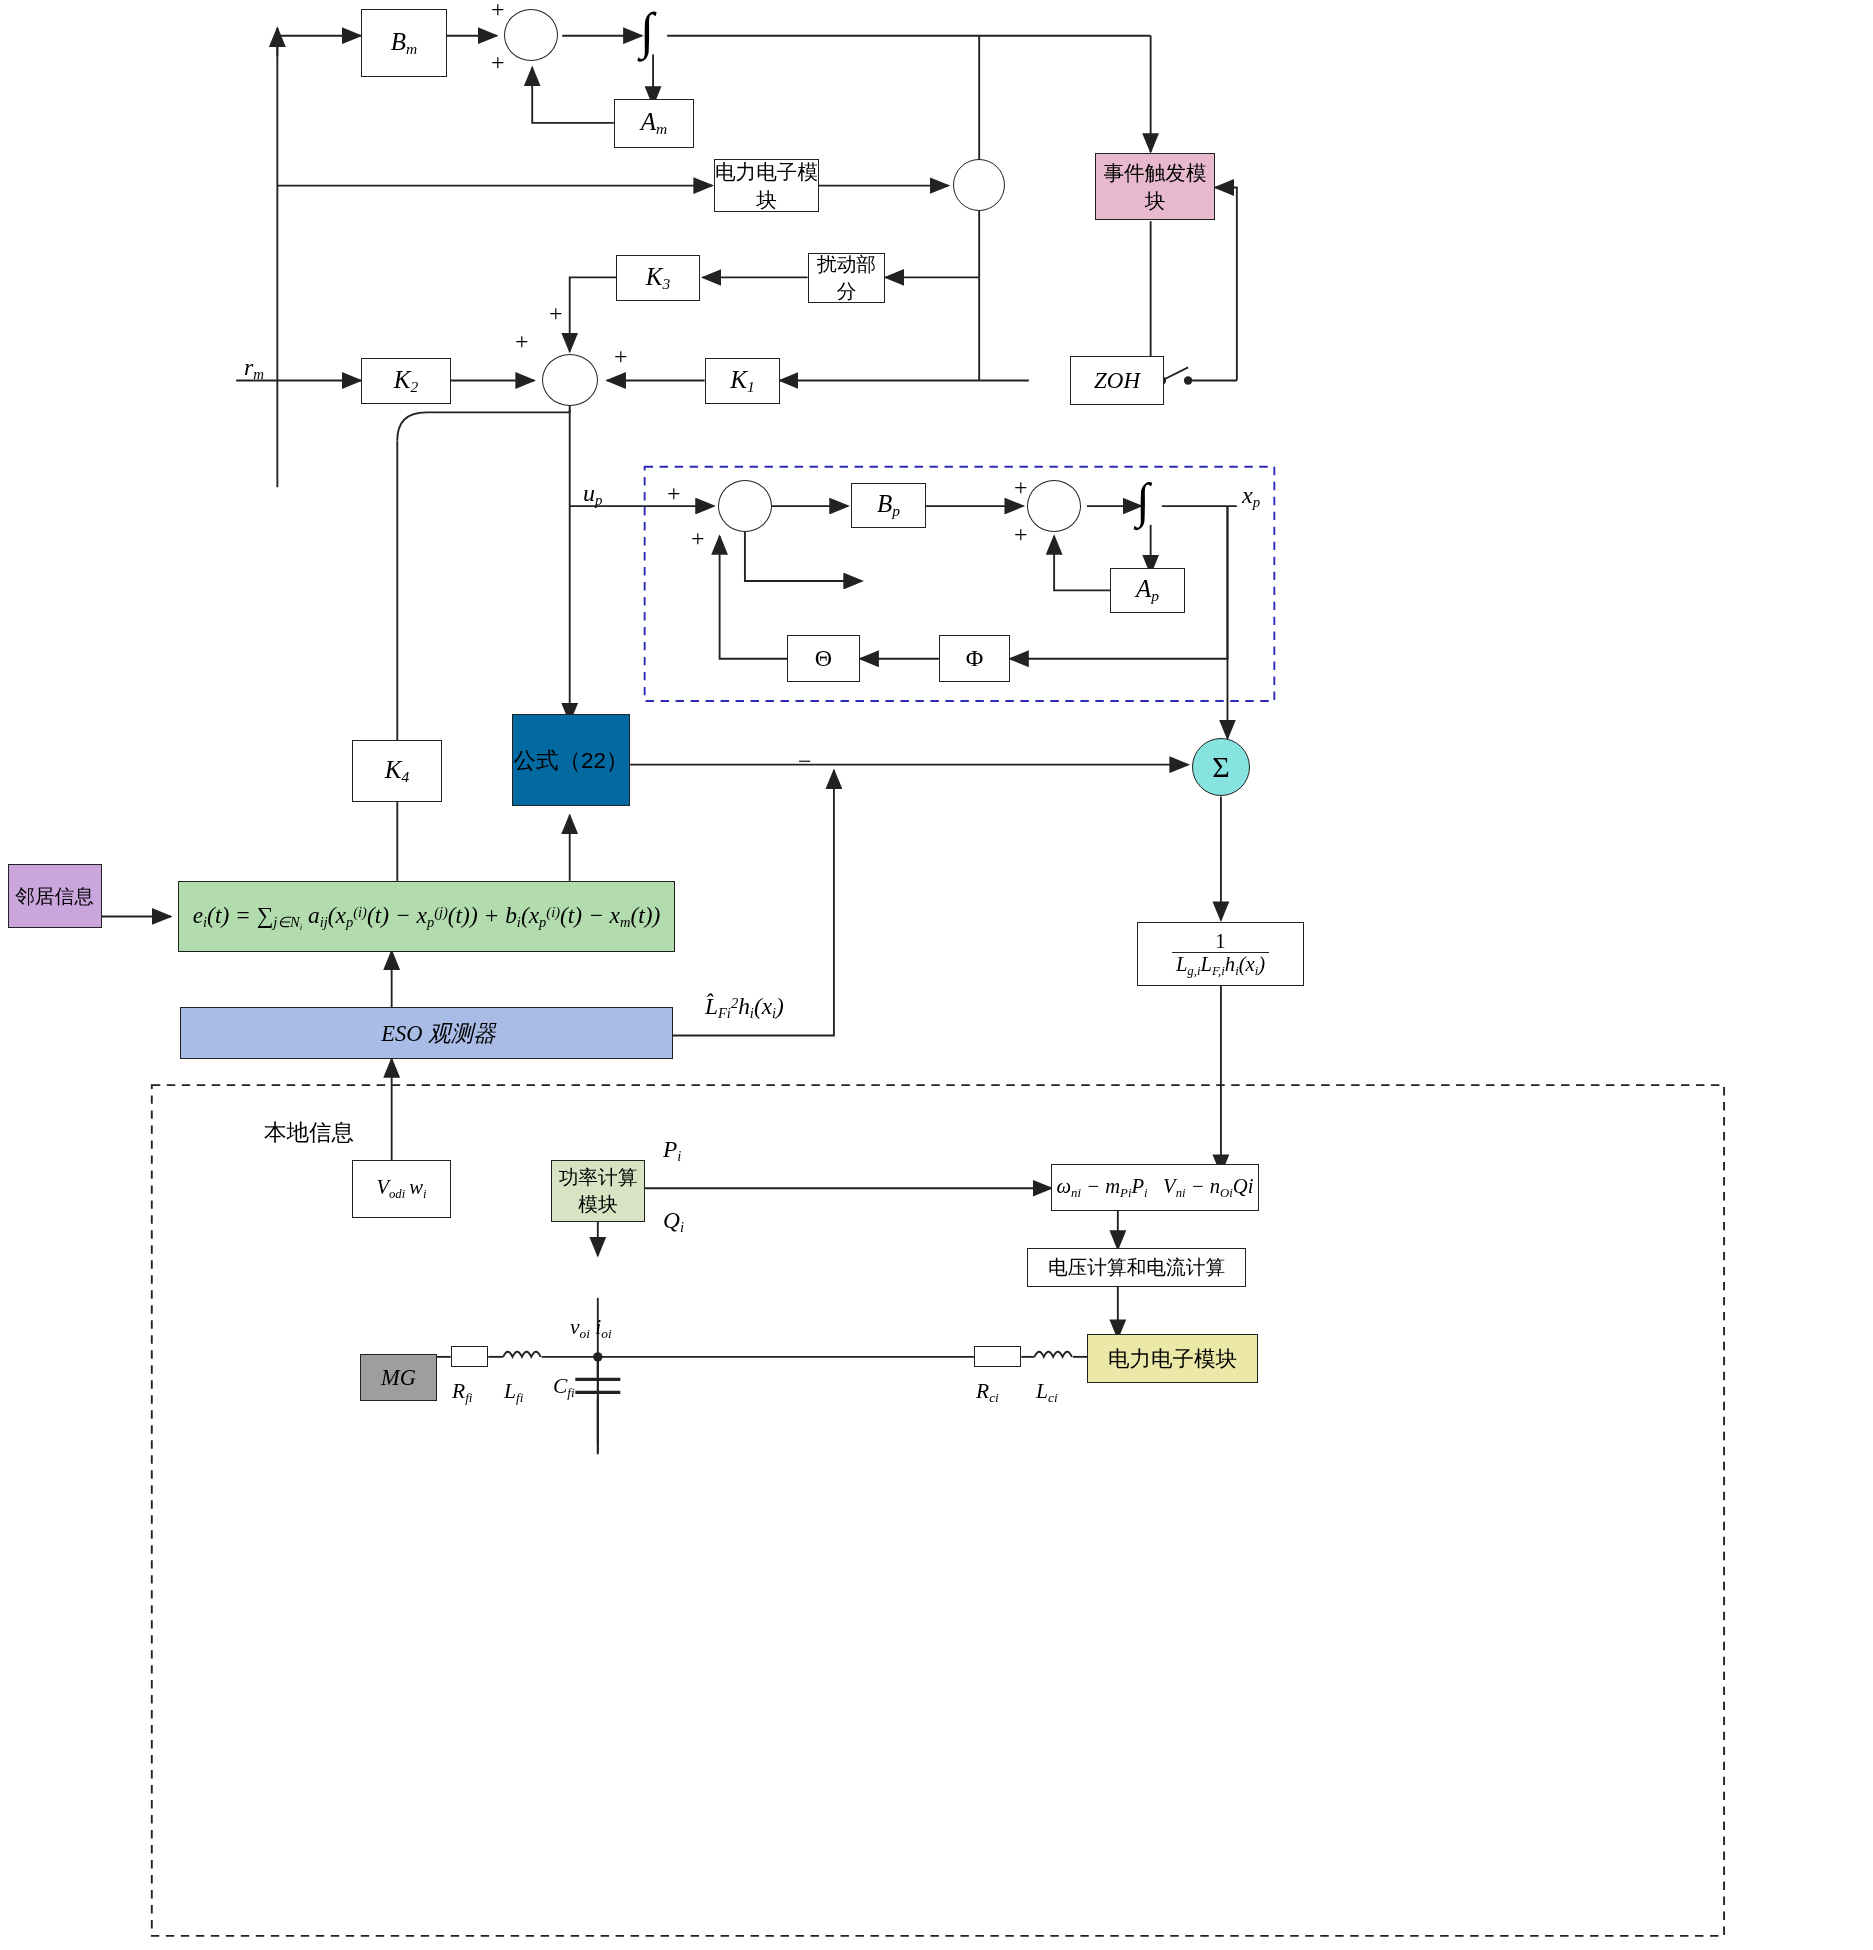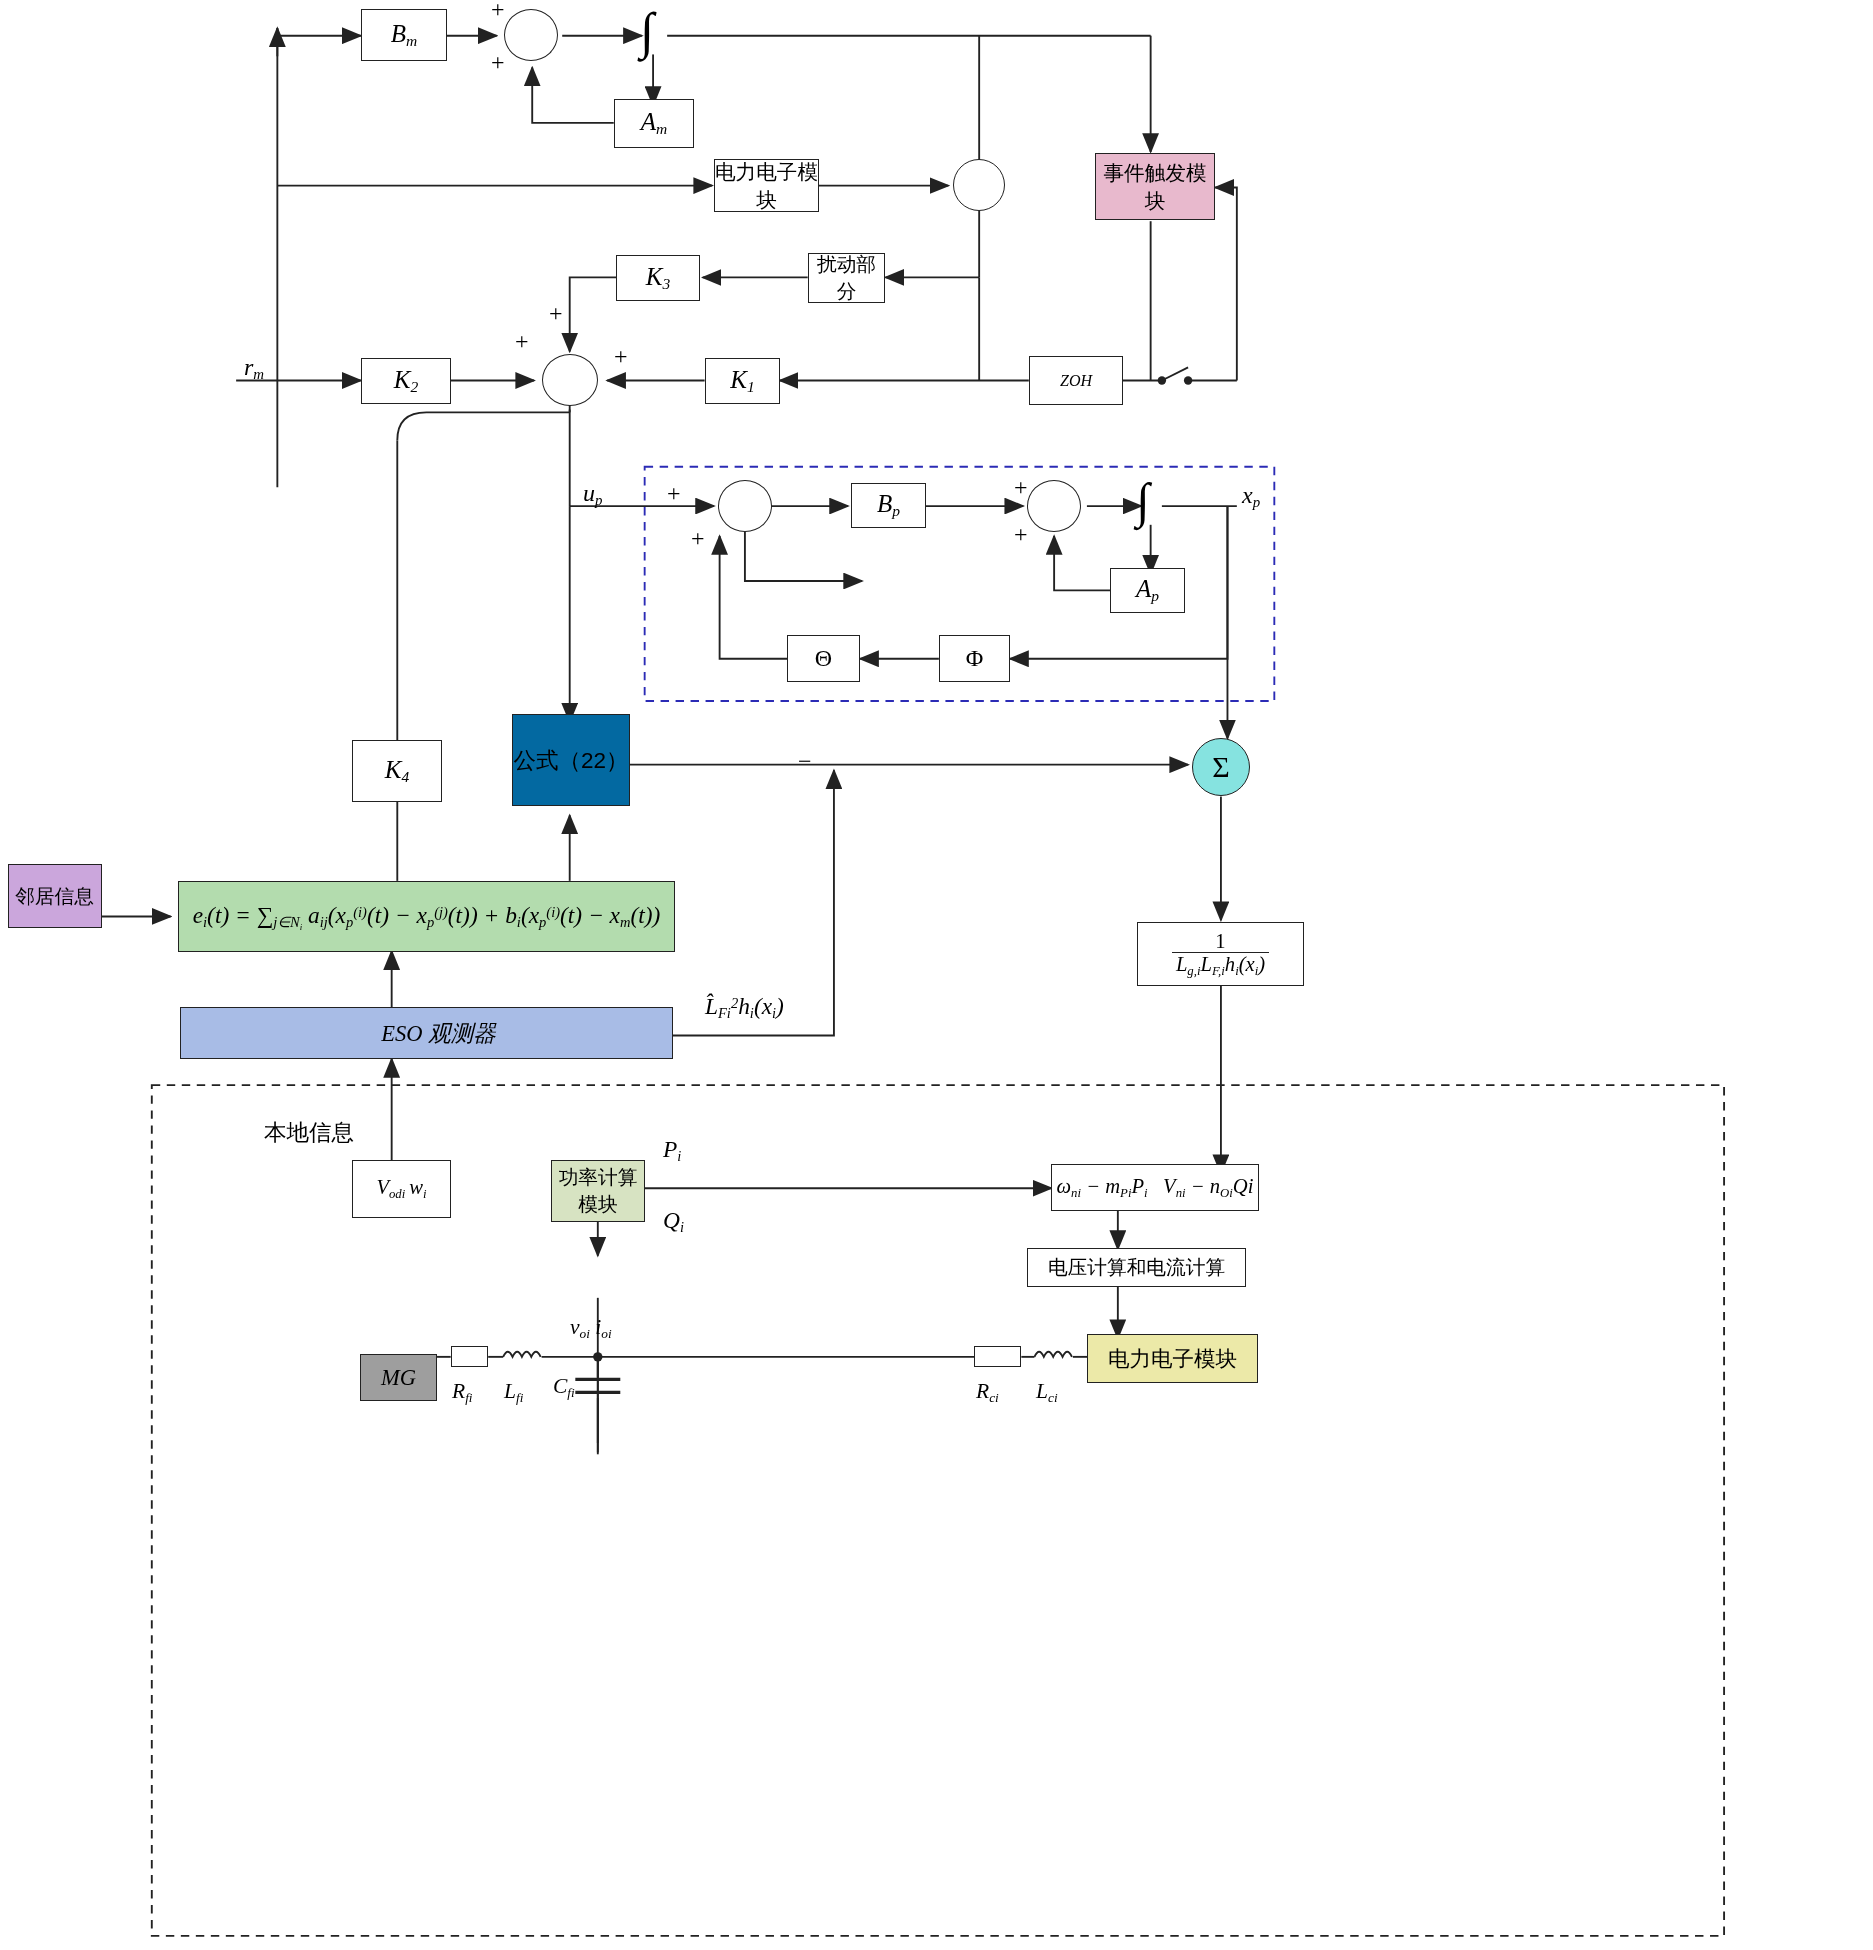--- a/index.html
+++ b/index.html
@@ -168,21 +168,21 @@
         <line x1="814" y1="521" x2="776" y2="559"></line>
     <line x1="1106" y1="521" x2="1144" y2="559"></line>
         <line x1="1144" y1="521" x2="1106" y2="559"></line>
   </g>
 
   <rect x="688" y="498" width="672" height="250" fill="none" stroke="#2b2bb5" stroke-width="2" stroke-dasharray="9 7"></rect>
 
   <rect x="162" y="1158" width="1678" height="908" fill="none" stroke="#222" stroke-width="2" stroke-dasharray="9 7"></rect>
 </svg>
 
-<div class="node box" style="left:361px;top:9.4px;width:86px;height:52px;font-size:25px;">
+<div class="node box" style="left:361px;top:9.4px;width:86px;height:68px;font-size:25px;">
   <span class="mathi"><span>B</span><sub>m</sub></span>
 </div>
 <div class="node sumcirc" style="left:504px;top:9.4px;width:54px;height:52px;"></div>
 <div class="lbl" style="left:491px;top:-3.7px;font-size:24px;">+</div>
 <div class="lbl" style="left:491px;top:49px;font-size:24px;">+</div>
 <div class="lbl" style="left:640px;top:1.9px;font-size:51px;">∫</div>
 <div class="node box" style="left:614px;top:99px;width:80px;height:49px;font-size:25px;">
   <span class="mathi"><span>A</span><sub>m</sub></span>
 </div>
 
@@ -207,21 +207,21 @@
 <div class="node box" style="left:361px;top:358px;width:90px;height:46px;font-size:25px;">
   <span class="mathi"><span>K</span><sub>2</sub></span>
 </div>
 <div class="node sumcirc" style="left:542px;top:354px;width:56px;height:52px;"></div>
 <div class="lbl" style="left:515px;top:328px;font-size:24px;">+</div>
 <div class="lbl" style="left:614px;top:343px;font-size:24px;">+</div>
 <div class="lbl" style="left:549px;top:300px;font-size:24px;">+</div>
 <div class="node box" style="left:705px;top:358px;width:75px;height:46px;font-size:25px;">
   <span class="mathi"><span>K</span><sub>1</sub></span>
 </div>
-<div class="node box" style="left:1029px;top:356px;width:94px;height:49px;font-size:16px;">
+<div class="node box" style="left:1070px;top:356px;width:94px;height:49px;font-size:23px;">
   <span class="mathi">ZOH</span>
 </div>
 
 <div class="lbl" style="left:583px;top:480px;font-size:24px;">
   <span class="mathi"><span>u</span><sub>p</sub></span>
 </div>
 <div class="node sumcirc" style="left:718px;top:480px;width:54px;height:52px;"></div>
 <div class="lbl" style="left:667px;top:480px;font-size:24px;">+</div>
 <div class="lbl" style="left:691px;top:525px;font-size:24px;">+</div>
 <div class="node box" style="left:851px;top:483px;width:75px;height:45px;font-size:25px;">

